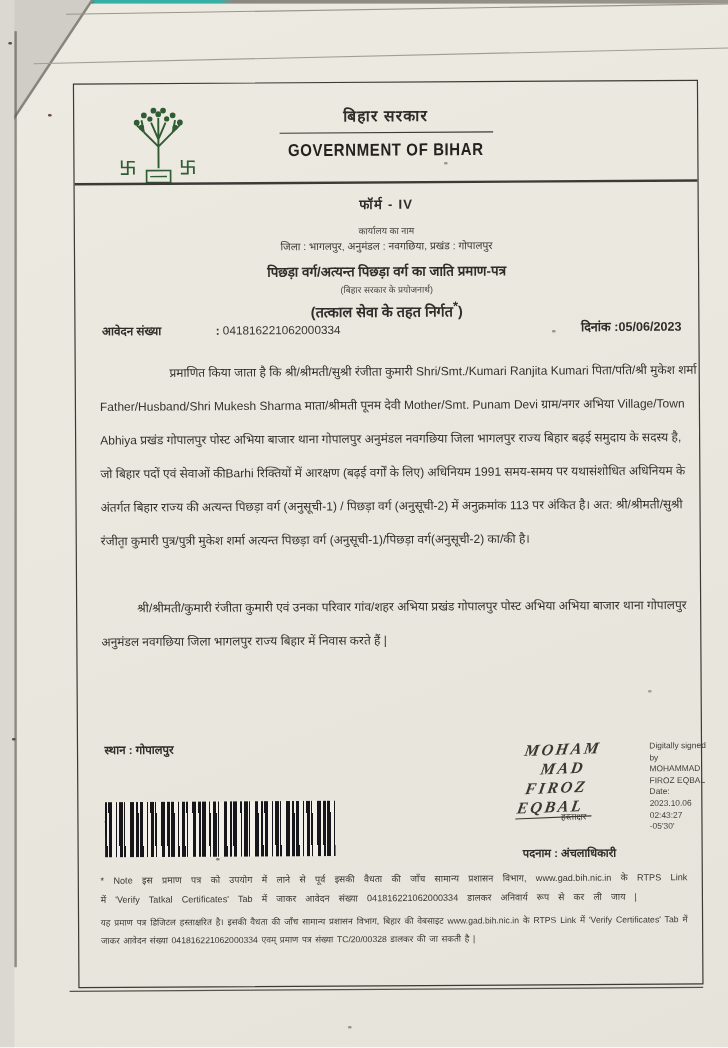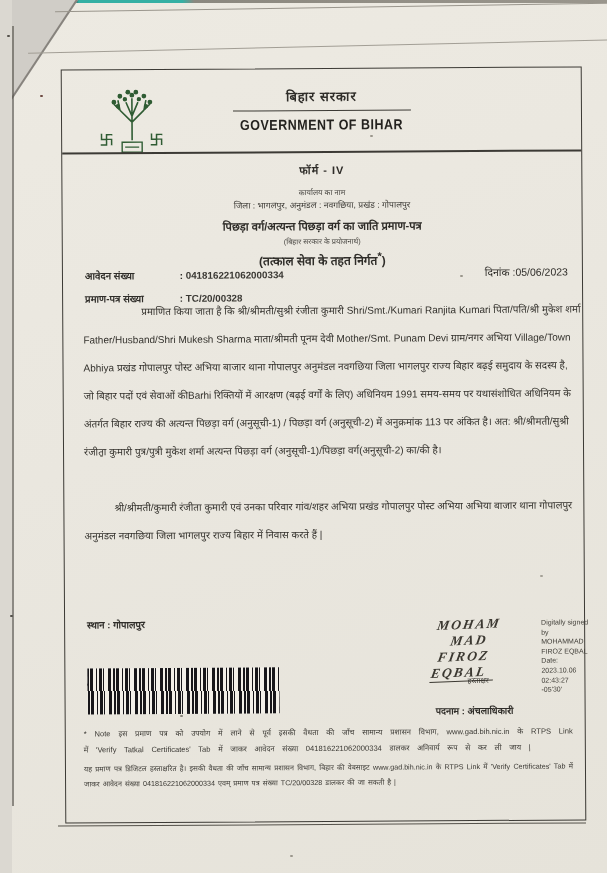--- a/index.html
+++ b/index.html
@@ -37,24 +37,24 @@
   .header-sep{left:0;top:82px;width:100%;height:1.5px;}
   .form-no{top:93px;font-size:11px;font-weight:600;letter-spacing:1px;}
   .office-label{top:118px;font-size:7.6px;color:#474540;}
   .office-line{top:130px;font-size:8.6px;color:#3a3833;}
   .cert-title{top:149px;font-size:11.2px;font-weight:700;}
   .cert-subtitle{top:167px;font-size:7.4px;color:#474540;}
   .tatkal{top:181px;font-size:12px;font-weight:600;}
   .tatkal sup{font-weight:800;font-size:11px;}
   
   .meta-row{position:absolute;left:22px;font-size:9.8px;font-weight:600;}
-  .meta-row .val{font-weight:700;color:#3a3833;}
+  .meta-row .val{font-weight:400;color:#3a3833;}
   .m1{top:199px;} .m2{top:222px;}
   .meta-label{display:inline-block;width:92px;font-weight:600;}
-  .date-right{position:absolute;right:14px;top:197px;font-size:10.5px;font-weight:400;}
+  .date-right{position:absolute;right:14px;top:197px;font-size:10.5px;font-weight:700;}
   
   .para{position:absolute;left:20px;right:12px;font-size:10px;line-height:28px;color:#33312c;}
   .p1{top:228px;}
   .p2{top:424px;}
   .pline{white-space:nowrap;}
   .indent1{padding-left:58px;}
   .indent2{padding-left:30px;}
   
   .place-row,.sdate-row{position:absolute;left:22px;font-size:9.6px;font-weight:600;}
   .place-row{top:548px;} .sdate-row{top:571px;margin-top:39px;}
@@ -133,25 +133,20 @@
     </div>
 
     <div class="meta-row m1">
       <span class="meta-label">आवेदन संख्या</span>
       <span>:</span>
       <span class="val">041816221062000334</span>
     </div>
     <div class="date-right">
       <span>दिनांक :</span><span class="val">05/06/2023</span>
     </div>
-    <div class="meta-row m2">
-      <span class="meta-label">प्रमाण-पत्र संख्या</span>
-      <span>:</span>
-      <span class="val">TC/20/00328</span>
-    </div>
 
     <div class="para p1">
       <div class="pline indent1">प्रमाणित किया जाता है कि श्री/श्रीमती/सुश्री रंजीता कुमारी Shri/Smt./Kumari Ranjita Kumari पिता/पति/श्री मुकेश शर्मा</div>
       <div class="pline">Father/Husband/Shri Mukesh Sharma माता/श्रीमती पूनम देवी Mother/Smt. Punam Devi ग्राम/नगर अभिया Village/Town</div>
       <div class="pline">Abhiya प्रखंड गोपालपुर पोस्ट अभिया बाजार थाना गोपालपुर अनुमंडल नवगछिया जिला भागलपुर राज्य बिहार बढ़ई  समुदाय के सदस्य है,</div>
       <div class="pline">जो बिहार पदों एवं सेवाओं कीBarhi रिक्तियों में आरक्षण (बढ़ई वर्गों के लिए) अधिनियम 1991 समय-समय पर यथासंशोधित अधिनियम के</div>
       <div class="pline">अंतर्गत बिहार राज्य की अत्यन्त पिछड़ा वर्ग (अनुसूची-1) / पिछड़ा वर्ग (अनुसूची-2) में अनुक्रमांक 113 पर अंकित है। अत: श्री/श्रीमती/सुश्री</div>
       <div class="pline">रंजीता कुमारी पुत्र/पुत्री मुकेश शर्मा अत्यन्त पिछड़ा वर्ग (अनुसूची-1)/पिछड़ा वर्ग(अनुसूची-2) का/की है।</div>
     </div>
     <div class="para p2">

